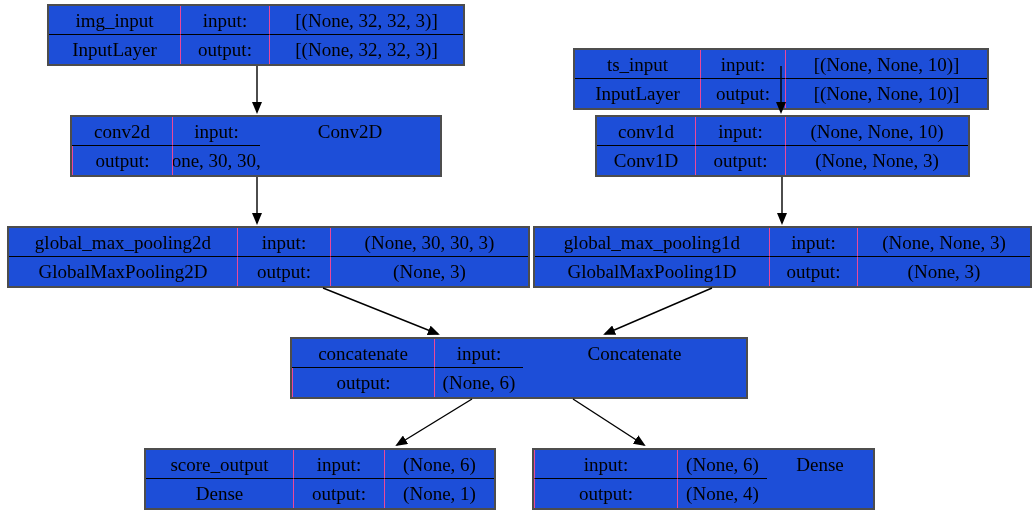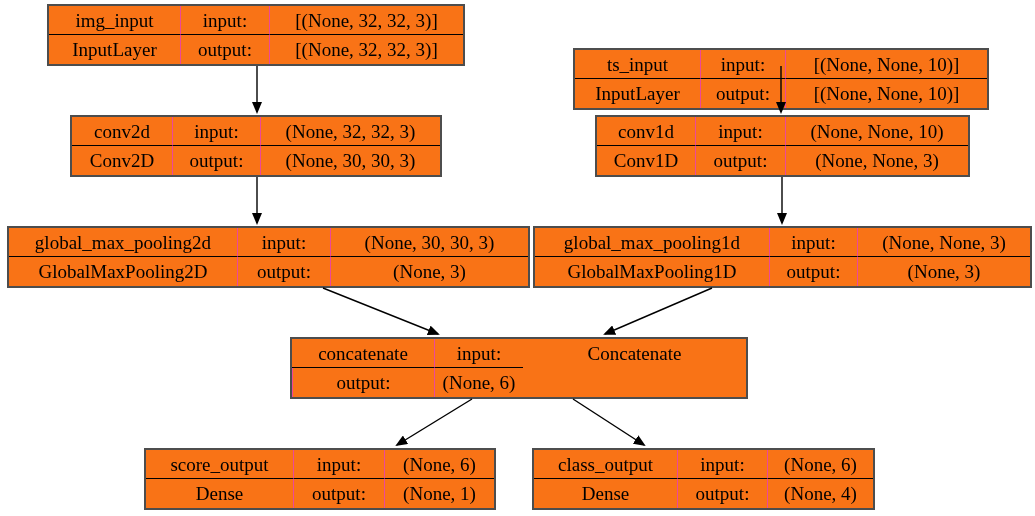--- a/index.html
+++ b/index.html
@@ -15,21 +15,21 @@
     font-family: "Liberation Serif", "DejaVu Serif", serif;
     color: #000000;
     overflow: hidden;
   }
   .node {
     position: absolute;
     height: 62px;
     display: grid;
     grid-template-rows: 1fr 1fr;
     border: 2px solid #4d4d4d;
-    background: #f97316;
+    background: #1d4ed8;
     box-sizing: border-box;
     font-size: 19px;
     line-height: 1;
     z-index: 1;
   }
   .cell {
     display: flex;
     align-items: center;
     justify-content: center;
     padding: 0 5px;
@@ -66,21 +66,20 @@
     <div class="cell bb bl">input:</div>
     <div class="cell bb bl">[(None, None, 10)]</div>
     <div class="cell">InputLayer</div>
     <div class="cell bl">output:</div>
     <div class="cell bl">[(None, None, 10)]</div>
   </div>
 
   <div class="node" style="left:70px; top:115px; width:372px; grid-template-columns:100px 88px 1fr;">
     <div class="cell bb">conv2d</div>
     <div class="cell bb bl">input:</div>
-    <div class="cell bb bl">(None, 32, 32, 3)</div>
     <div class="cell">Conv2D</div>
     <div class="cell bl">output:</div>
     <div class="cell bl">(None, 30, 30, 3)</div>
   </div>
 
   <div class="node" style="left:595px; top:115px; width:375px; grid-template-columns:98px 90px 1fr;">
     <div class="cell bb">conv1d</div>
     <div class="cell bb bl">input:</div>
     <div class="cell bb bl">(None, None, 10)</div>
     <div class="cell">Conv1D</div>
@@ -117,21 +116,20 @@
   <div class="node" style="left:144px; top:448px; width:352px; grid-template-columns:147px 91px 1fr;">
     <div class="cell bb">score_output</div>
     <div class="cell bb bl">input:</div>
     <div class="cell bb bl">(None, 6)</div>
     <div class="cell">Dense</div>
     <div class="cell bl">output:</div>
     <div class="cell bl">(None, 1)</div>
   </div>
 
   <div class="node" style="left:532px; top:448px; width:343px; grid-template-columns:143px 90px 1fr;">
-    <div class="cell bb">class_output</div>
     <div class="cell bb bl">input:</div>
     <div class="cell bb bl">(None, 6)</div>
     <div class="cell">Dense</div>
     <div class="cell bl">output:</div>
     <div class="cell bl">(None, 4)</div>
   </div>
 
   <svg class="edges" width="1035" height="516" viewBox="0 0 1035 516">
     <defs>
       <marker id="arrow" markerWidth="12" markerHeight="10" refX="10" refY="5" orient="auto" markerUnits="userSpaceOnUse">

